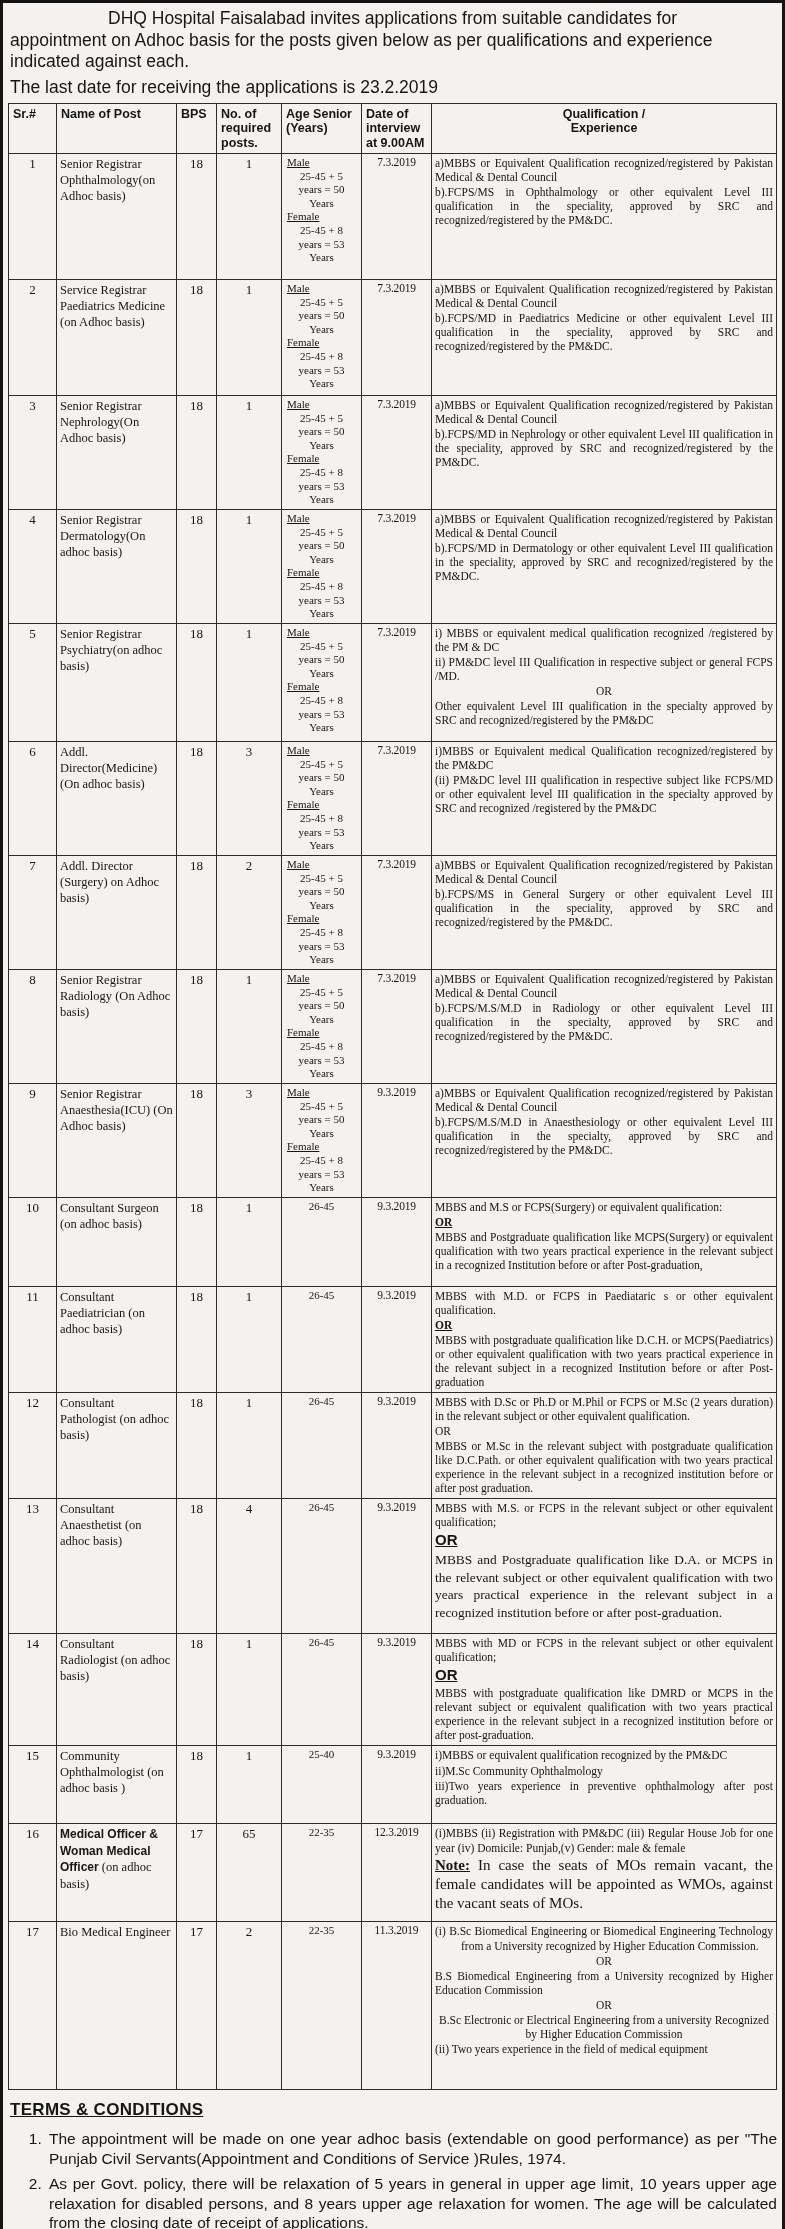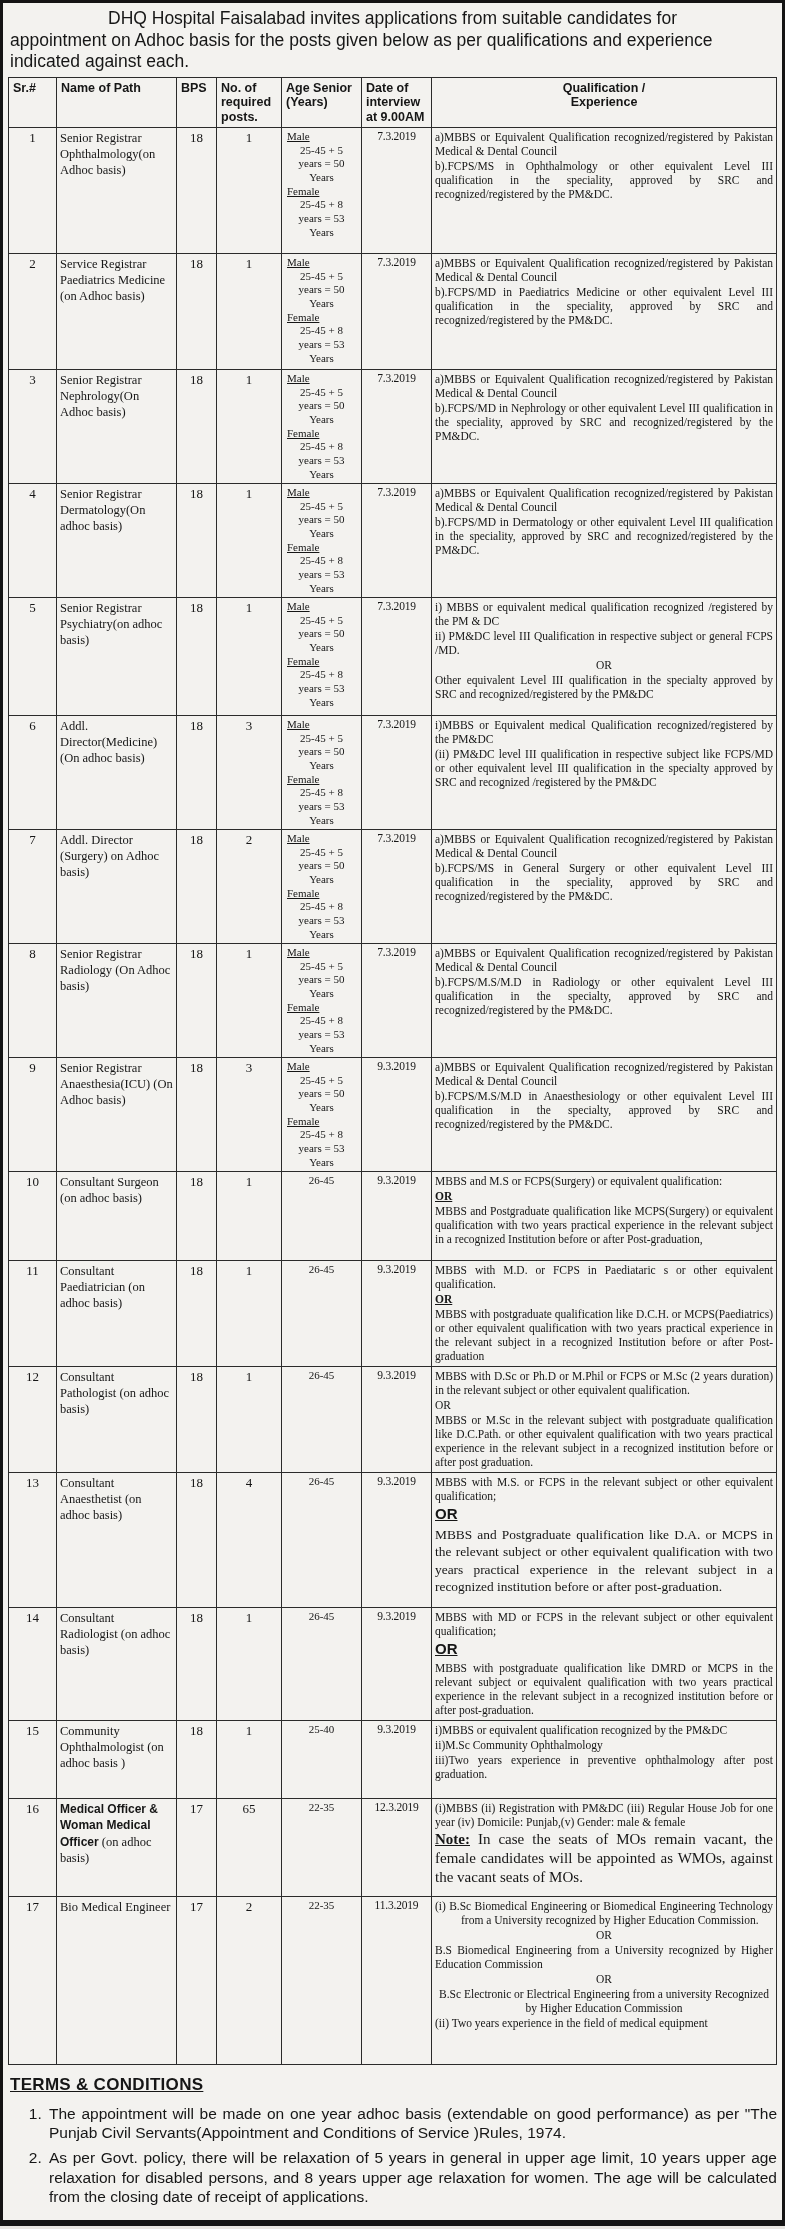--- a/index.html
+++ b/index.html
@@ -48,35 +48,36 @@
   .terms-list { margin:0; padding-left:38px; font-size:15.5px; line-height:1.27; }
   .terms-list li { margin-bottom:5px; padding-left:3px; text-align:justify; }
 </style>
 </head>
 <body>
 
 <div class="ad">
 
 
   <div class="intro first">DHQ Hospital Faisalabad invites applications from suitable candidates for appointment on Adhoc basis for the posts given below as per qualifications and experience indicated against each.</div>
+  <div class="intro">The last date for receiving the applications is  23.2.2019</div>
 
   <table>
     <colgroup>
       <col style="width:48px">
         <col style="width:120px">
         <col style="width:40px">
       <col style="width:65px">
         <col style="width:80px">
         <col style="width:70px">
         <col>
     </colgroup>
     <thead>
       <tr>
         <th>Sr.#</th>
-        <th>Name of Path</th>
+        <th>Name of Post</th>
         <th>BPS</th>
         <th>No. of required posts.</th>
         <th>Age Senior (Years)</th>
         <th>Date of interview at 9.00AM</th>
         <th class="th-qual">Qualification /
 Experience</th>
       </tr>
     </thead>
     <tbody id="rows">
         <tr style="height: 126px;">

